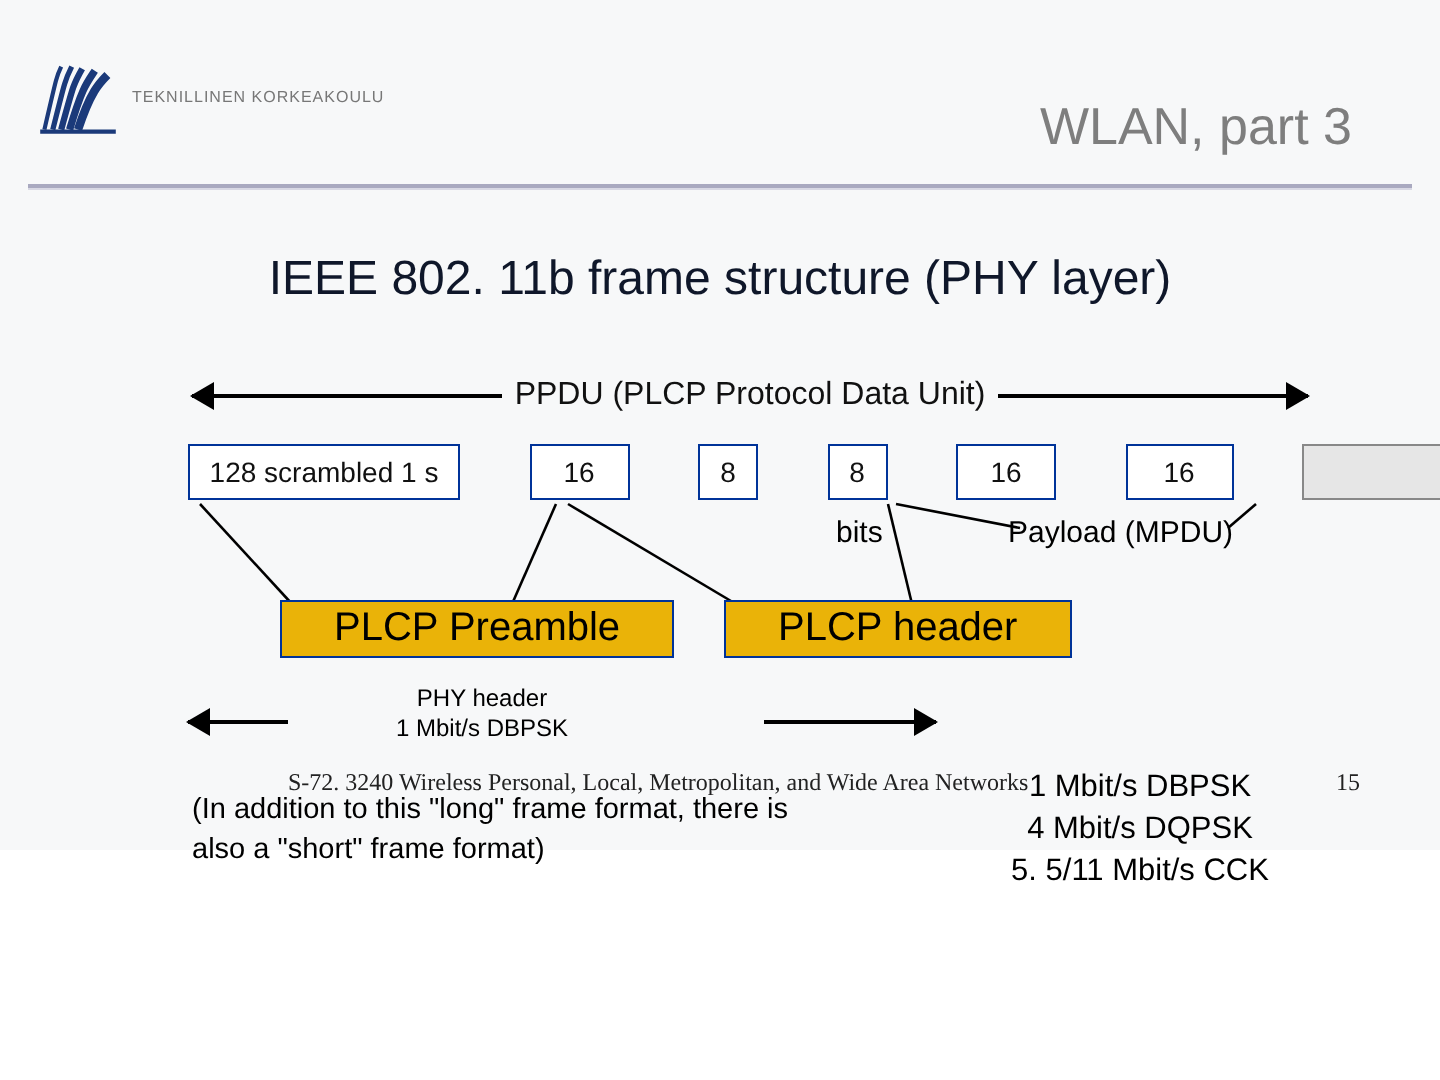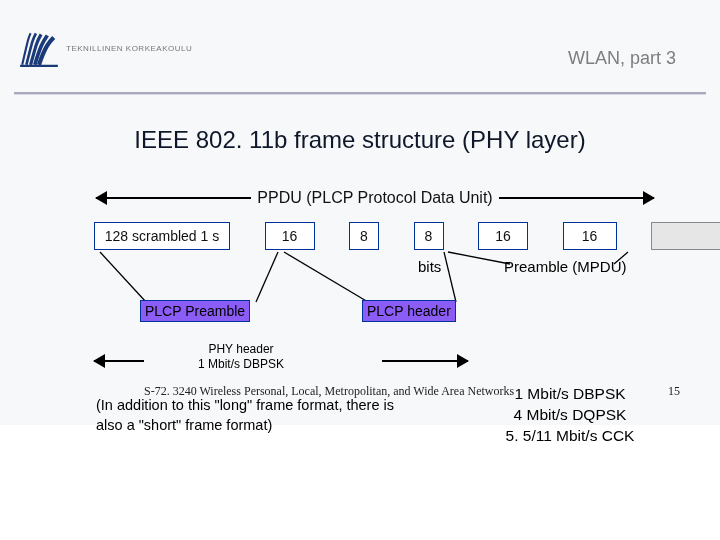--- a/index.html
+++ b/index.html
@@ -34,21 +34,21 @@
   .logo-text {
     font-size: 8px;
     letter-spacing: 0.5px;
     color: #777;
     margin-left: 6px;
     text-transform: uppercase;
   }
   .header-title {
     position: absolute;
     top: 48px; right: 44px;
-    font-size: 18px;
+    font-size: 26px;
     color: #7e7e7e;
   }
   .header-rule {
     position: absolute;
     top: 92px; left: 14px; right: 14px;
     height: 0;
     border-top: 2px solid #a9a9c0;
     border-bottom: 1px solid #d8d8e4;
   }
   
@@ -152,23 +152,23 @@
     position: absolute;
     top: 0; left: 0;
     width: 720px; height: 540px;
     pointer-events: none;
   }
 
   
   .sublabel {
     position: absolute;
     border: 1.5px solid #003399;
-    background: #8b5cf6;
-    font-size: 14px;
-    padding: 2px 4px;
+    background: #eab308;
+    font-size: 20px;
+    padding: 2px 26px;
   }
   .sub1 { top: 300px; left: 140px; }
   .sub2 { top: 300px; left: 362px; }
 
   
   .phy-row {
     position: absolute;
     top: 342px; left: 96px; width: 290px;
     height: 48px;
   }
@@ -258,21 +258,21 @@
     <div class="cell c3 sh">8</div>
     <div class="cell c4 sh">8</div>
     <div class="cell c5 sh">16</div>
     <div class="cell c6 sh">16</div>
     <div class="cell c7 sh"></div>
     <div class="gap"></div>
     <div class="cell c8 sh"></div>
   </div>
 
   <div class="bits-label">bits</div>
-  <div class="payload-label">Preamble (MPDU)</div>
+  <div class="payload-label">Payload (MPDU)</div>
 
   <svg class="connectors">
     <line x1="100" y1="252" x2="146" y2="302" stroke="#000" stroke-width="1.3"></line>
     <line x1="278" y1="252" x2="256" y2="302" stroke="#000" stroke-width="1.3"></line>
     <line x1="284" y1="252" x2="368" y2="302" stroke="#000" stroke-width="1.3"></line>
     <line x1="444" y1="252" x2="456" y2="302" stroke="#000" stroke-width="1.3"></line>
 
     <line x1="448" y1="252" x2="510" y2="264" stroke="#000" stroke-width="1.3"></line>
     <line x1="628" y1="252" x2="614" y2="264" stroke="#000" stroke-width="1.3"></line>
   </svg>

